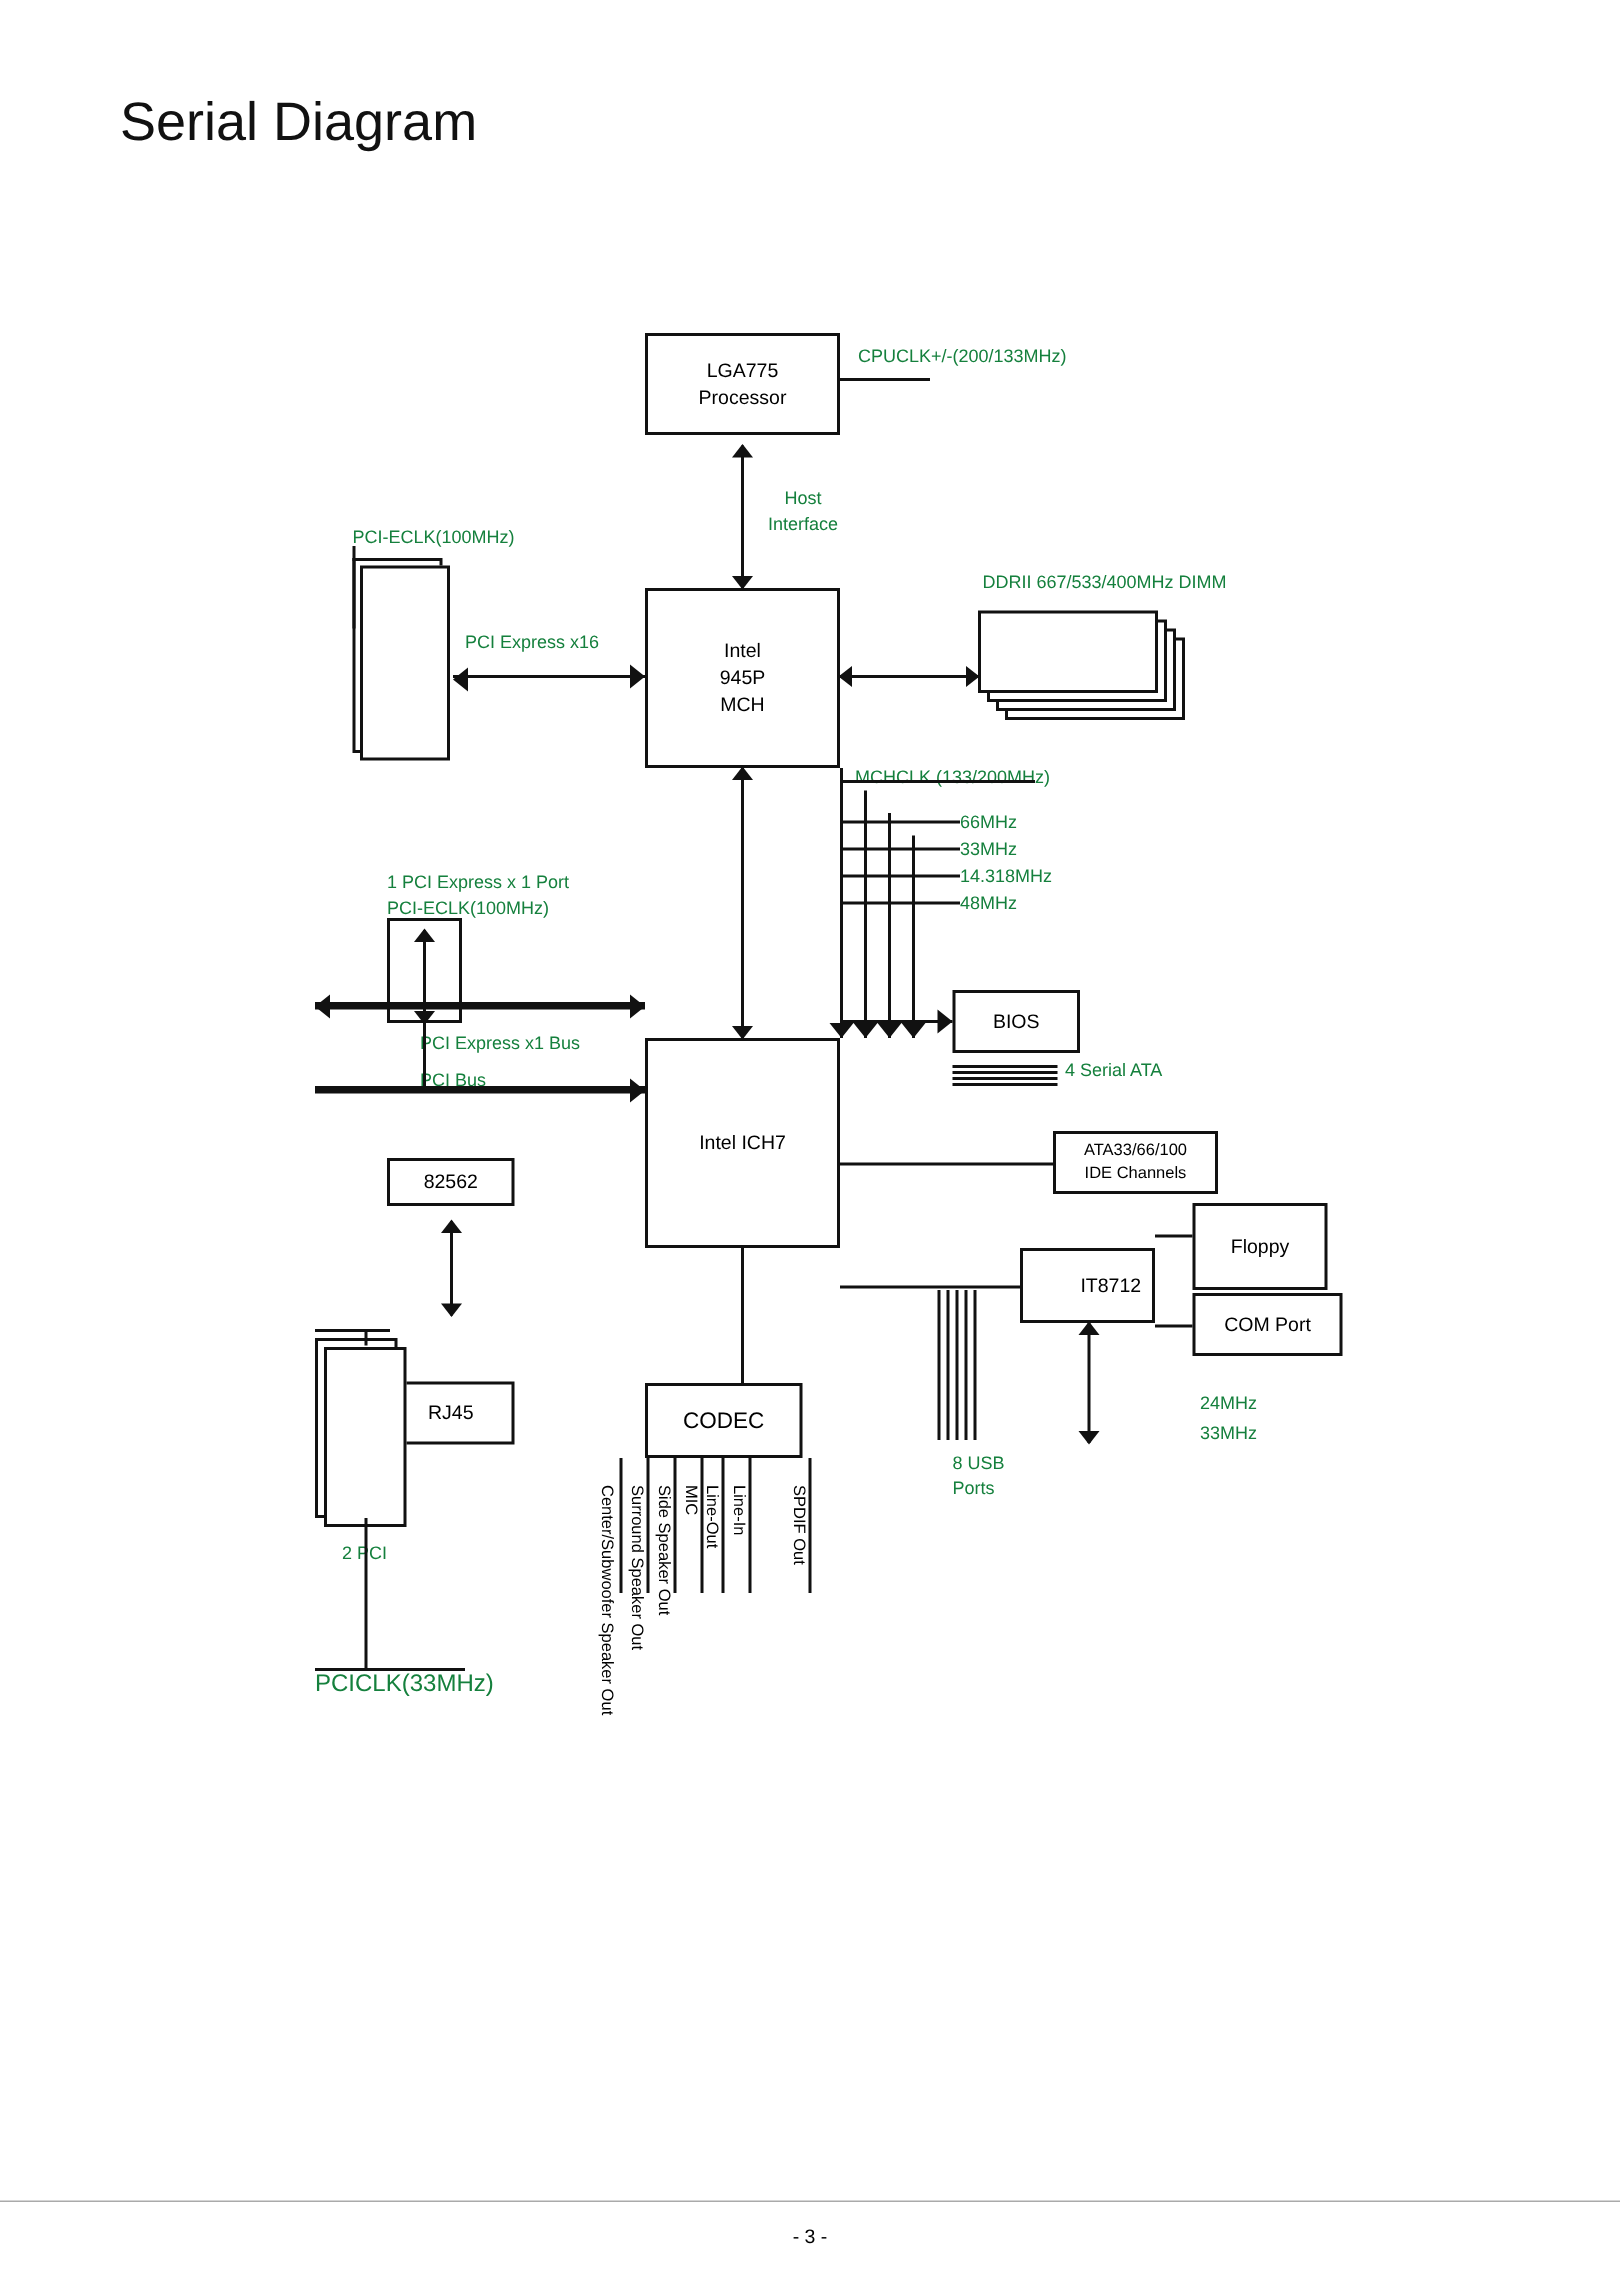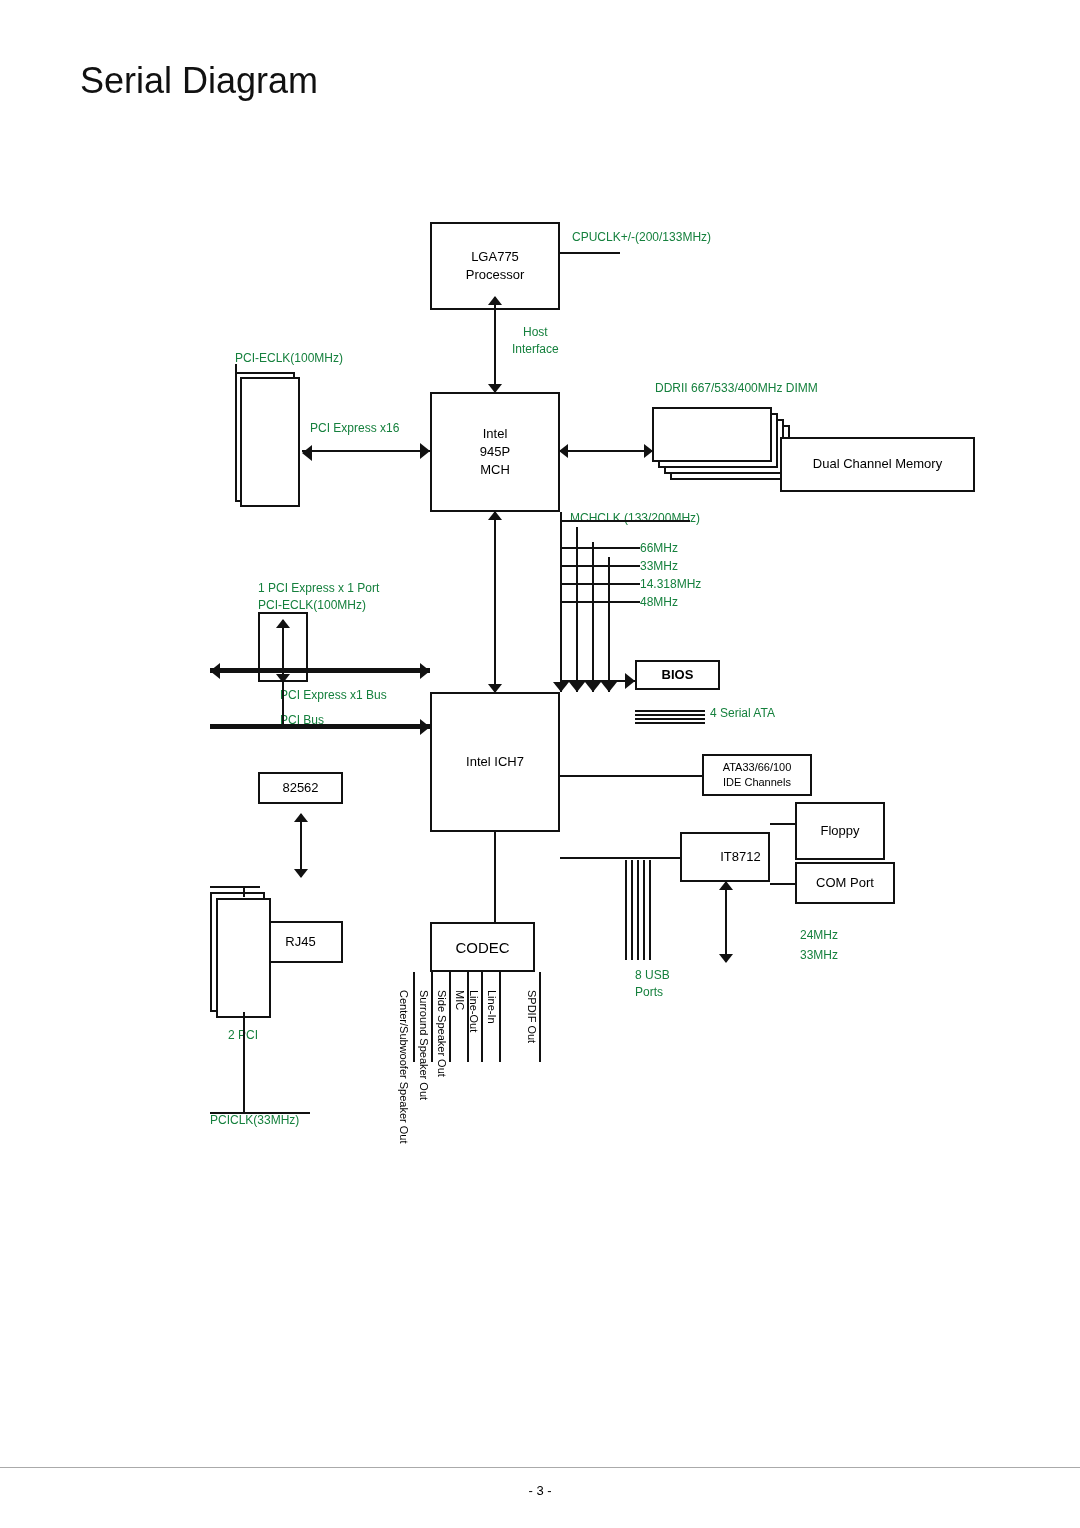--- a/index.html
+++ b/index.html
@@ -138,21 +138,21 @@
     }
   </style>
 </head>
 <body>
 
 <div class="page">
   <h1>Serial Diagram</h1>
 
   <div class="diagram-area">
 
-    <div class="box" style="left:350px; top:90px; width:130px; height:88px; font-size:13px;">
+    <div class="box" style="left:350px; top:90px; width:130px; height:68px; font-size:13px;">
       LGA775<br>Processor
     </div>
 
     <div class="label" style="left:492px; top:97px;">CPUCLK+/-(200/133MHz)</div>
     <div class="line-h" style="left:480px; top:120px; width:60px;"></div>
 
     <div class="label" style="left:155px; top:218px; font-size:12px;">PCI-ECLK(100MHz)</div>
 
     <div style="position:absolute; left:155px; top:240px;">
 
@@ -172,23 +172,20 @@
 
     <div class="label" style="left:575px; top:248px; font-size:12px;">DDRII 667/533/400MHz DIMM</div>
 
     <div style="position:absolute; left:572px; top:275px;">
       <div style="position:absolute; left:18px; top:18px; width:120px; height:55px; border:2px solid #111; background:#fff;"></div>
       <div style="position:absolute; left:12px; top:12px; width:120px; height:55px; border:2px solid #111; background:#fff;"></div>
       <div style="position:absolute; left:6px; top:6px; width:120px; height:55px; border:2px solid #111; background:#fff;"></div>
       <div style="position:absolute; left:0; top:0; width:120px; height:55px; border:2px solid #111; background:#fff;"></div>
     </div>
 
-    <div class="box" style="left:700px; top:305px; width:195px; height:55px; font-size:13px;">
-      Dual Channel Memory
-    </div>
 
     <div class="line-h arrow-both-h" style="left:480px; top:318px; width:92px;"></div>
 
     <div class="label" style="left:490px; top:378px; font-size:12px;">MCHCLK (133/200MHz)</div>
     <div class="line-h" style="left:480px; top:388px; width:130px;"></div>
 
     <div class="line-v arrow-both-v" style="left:414px; top:380px; height:180px;"></div>
 
     <div class="label" style="left:560px; top:408px; font-size:12px;">66MHz</div>
     <div class="label" style="left:560px; top:426px; font-size:12px;">33MHz</div>
@@ -197,21 +194,21 @@
 
     <div class="line-v arrow-down" style="left:480px; top:380px; height:180px;"></div>
     <div class="line-v arrow-down" style="left:496px; top:395px; height:165px;"></div>
     <div class="line-v arrow-down" style="left:512px; top:410px; height:150px;"></div>
     <div class="line-v arrow-down" style="left:528px; top:425px; height:135px;"></div>
 
     <div class="box" style="left:350px; top:560px; width:130px; height:140px; font-size:13px;">
       Intel ICH7
     </div>
 
-    <div class="box" style="left:555px; top:528px; width:85px; height:30px; font-size:13px;font-weight:bold;">
+    <div class="box" style="left:555px; top:528px; width:85px; height:42px; font-size:13px;">
       BIOS
     </div>
     <div class="line-h arrow-right" style="left:480px; top:548px; width:75px;"></div>
 
     <div style="position:absolute; left:555px; top:578px;">
 
       <div style="position:absolute; left:0; top:12px; width:70px; height:2px; background:#111;"></div>
       <div style="position:absolute; left:0; top:8px; width:70px; height:2px; background:#111;"></div>
       <div style="position:absolute; left:0; top:4px; width:70px; height:2px; background:#111;"></div>
       <div style="position:absolute; left:0; top:0; width:70px; height:2px; background:#111;"></div>
@@ -307,21 +304,21 @@
     <div style="position:absolute; left:130px; top:760px;">
       <div style="position:absolute; left:0; top:0; width:55px; height:120px; border:2px solid #111; background:#fff;"></div>
       <div style="position:absolute; left:6px; top:6px; width:55px; height:120px; border:2px solid #111; background:#fff;"></div>
     </div>
 
     <div class="label" style="left:148px; top:895px; font-size:12px;">2 PCI</div>
 
     <div class="line-v" style="left:163px; top:755px; height:10px;"></div>
     <div class="line-h" style="left:130px; top:754px; width:50px;"></div>
 
-    <div class="label" style="left:130px; top:980px; font-size:12px;">PCICLK(33MHz)</div>
+    <div class="label" style="left:130px; top:980px; font-size:16px;">PCICLK(33MHz)</div>
 
     <div class="line-v" style="left:163px; top:880px; height:100px;"></div>
     <div class="line-h" style="left:130px; top:980px; width:100px;"></div>
 
     <div class="line-h arrow-right" style="left:222px; top:318px; width:128px;"></div>
     <div style="position:absolute; left:222px; top:313px; width:0; height:0;
                 border-top: 8px solid transparent; border-bottom: 8px solid transparent;
                 border-right: 10px solid #111;"></div>
 
     <div class="line-h" style="left:480px; top:415px; width:80px;"></div>

